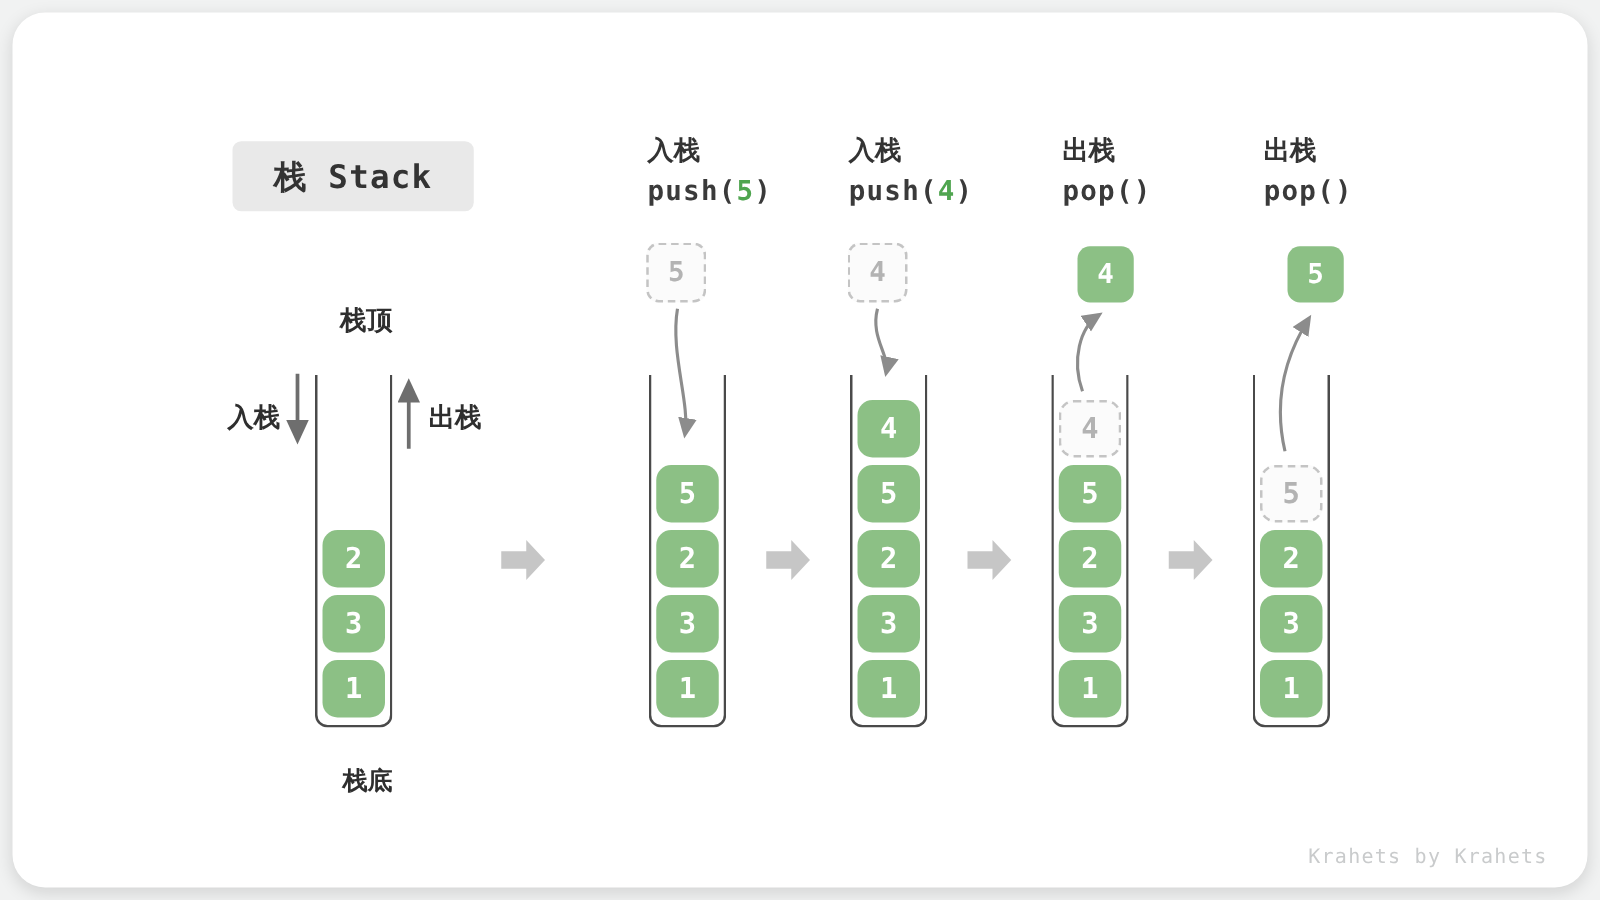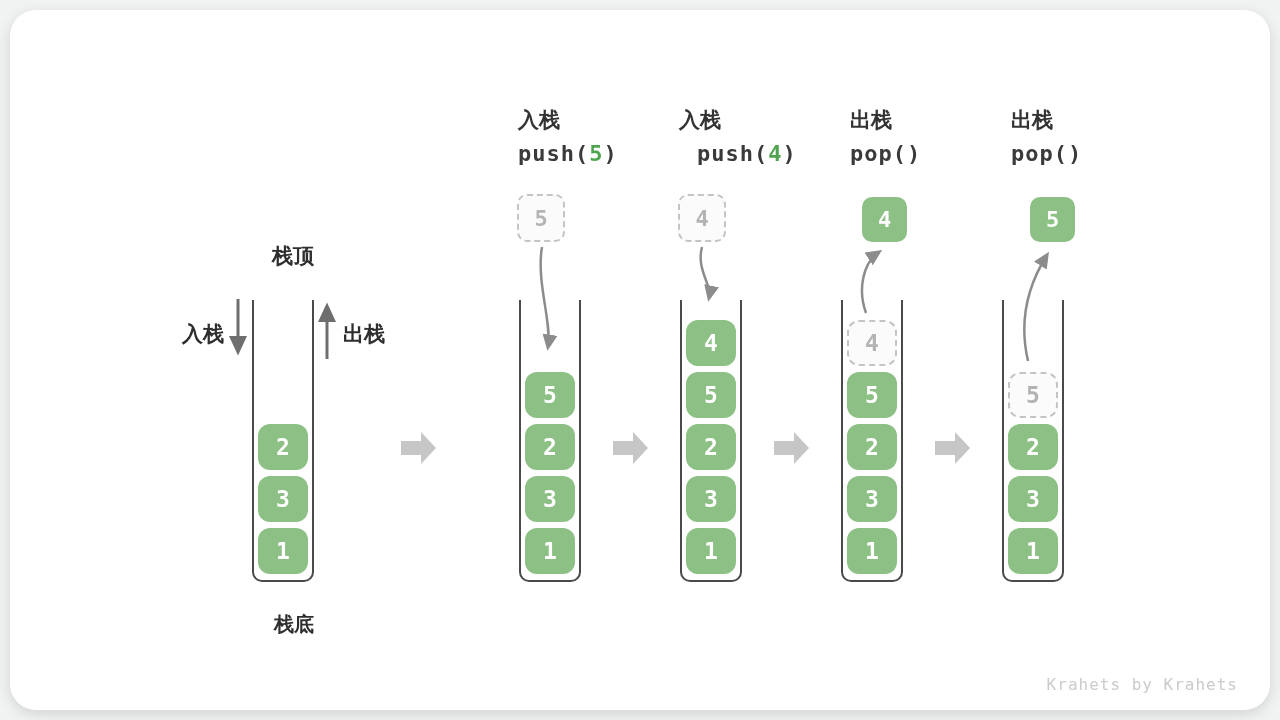--- a/index.html
+++ b/index.html
@@ -90,20 +90,23 @@
     color:#C9CBCC;letter-spacing:1px;
   }
 </style>
 </head>
 <body>
 
 <div class="card"></div>
 
 <div class="stage">
 
+  <div class="title-pill">
+    <span>栈 Stack</span>
+  </div>
 
   <div class="cjk-label legend-center" style="left:252px;top:242px;">栈顶</div>
   <div class="cjk-label legend-center" style="left:252px;top:611px;font-size:20px;">栈底</div>
   <div class="cjk-label" style="left:182px;top:320px;">入栈</div>
   <div class="cjk-label" style="left:343px;top:320px;">出栈</div>
 
   <div id="columns">
       <div class="stack" style="left: 252px;">
         <div class="cell" style="top: 228px;">1</div>
         <div class="cell" style="top: 176px;">3</div>
@@ -112,21 +115,21 @@
       <div class="op-line1" style="left: 518px;">入栈</div>
       <div class="op-line2" style="left: 518px;"><span>push(</span><span class="arg">5</span><span>)</span></div>
       <div class="float-box ghost" style="left: 517px;">5</div>
       <div class="stack" style="left: 519px;">
         <div class="cell" style="top: 228px;">1</div>
         <div class="cell" style="top: 176px;">3</div>
         <div class="cell" style="top: 124px;">2</div>
         <div class="cell" style="top: 72px;">5</div>
       </div>
       <div class="op-line1" style="left: 679px;">入栈</div>
-      <div class="op-line2" style="left: 697px;"><span>push(</span><span class="arg">4</span><span>)</span></div>
+      <div class="op-line2" style="left: 679px;"><span>push(</span><span class="arg">4</span><span>)</span></div>
       <div class="float-box ghost" style="left: 678px;">4</div>
       <div class="stack" style="left: 680px;">
         <div class="cell" style="top: 228px;">1</div>
         <div class="cell" style="top: 176px;">3</div>
         <div class="cell" style="top: 124px;">2</div>
         <div class="cell" style="top: 72px;">5</div>
         <div class="cell" style="top: 20px;">4</div>
       </div>
       <div class="op-line1" style="left: 850px;">出栈</div>
       <div class="op-line2" style="left: 850px;"><span>pop(</span><span class="arg"></span><span>)</span></div>

